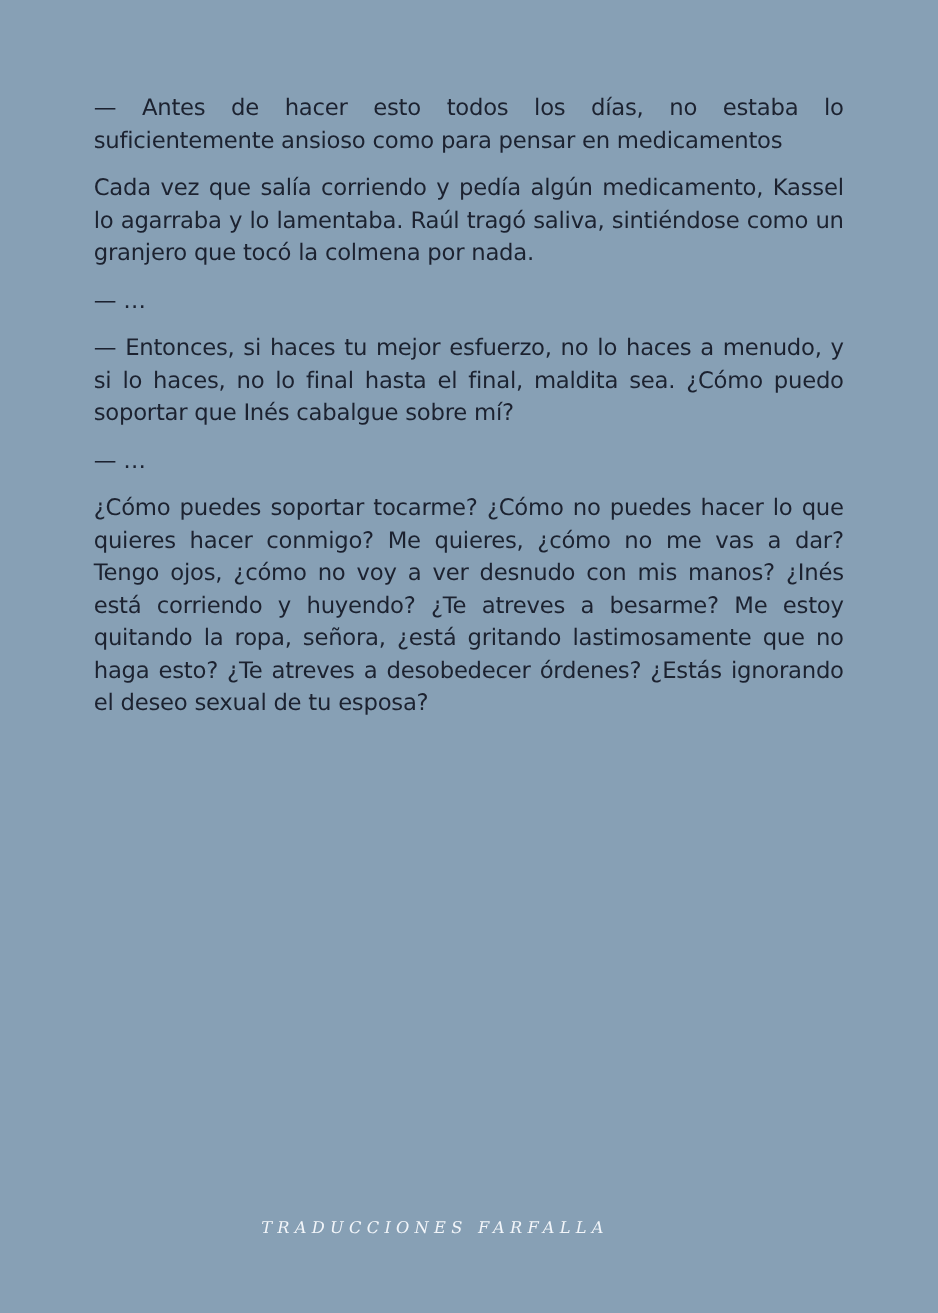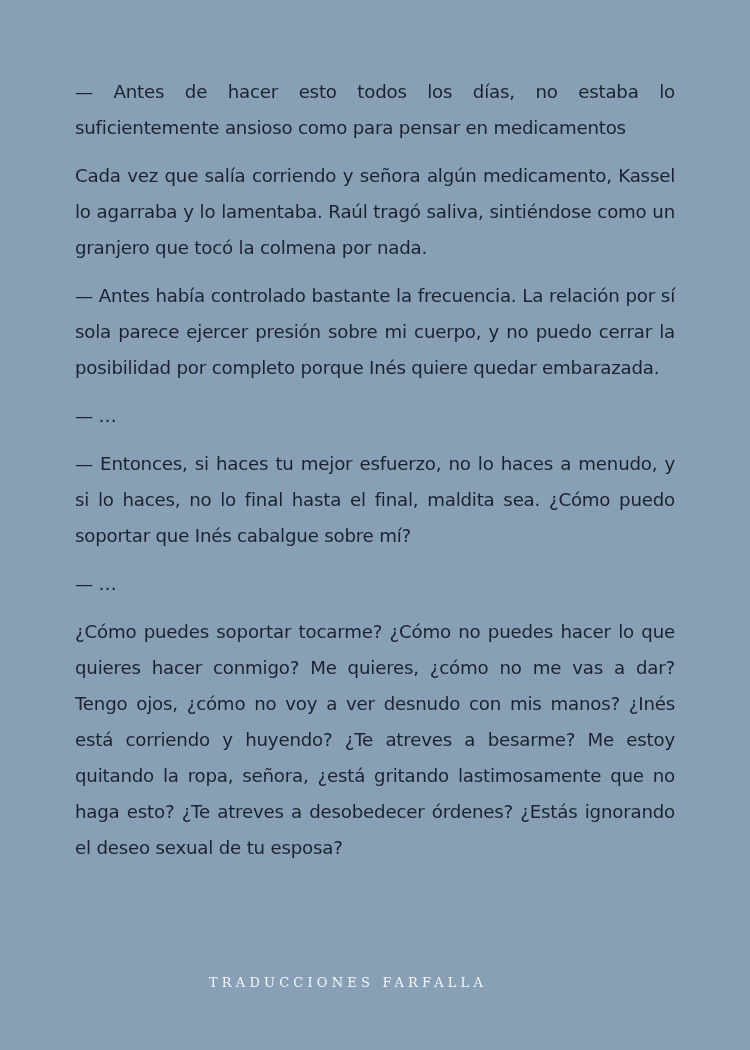--- a/index.html
+++ b/index.html
@@ -14,49 +14,49 @@
       overflow: hidden;
     }
     .page {
       position: absolute;
       left: 75px;
       top: 74px;
       width: 600px;
       color: #1c2230;
       font-family: "DejaVu Sans", sans-serif;
       font-size: 18.2px;
-      line-height: 36px;
+      line-height: 26px;
       letter-spacing: -0.2px;
     }
     .para {
       margin: 0 0 12px 0;
       text-align: justify;
       word-spacing: 0px;
     }
     .para.short {
       text-align: left;
     }
     .footer {
       position: absolute;
       top: 975px;
       left: 0;
       width: 696px;
       text-align: center;
       font-family: "DejaVu Serif", serif;
       font-size: 13px;
       letter-spacing: 4.2px;
       color: #f3f6fa;
+      font-style: italic;
     }
   </style>
 </head>
 <body>
 
 <div class="page">
   <p class="para">— Antes de hacer esto todos los días, no estaba lo suficientemente ansioso como para pensar en medicamentos</p>
-  <p class="para">Cada vez que salía corriendo y señora algún medicamento, Kassel lo agarraba y lo lamentaba. Raúl tragó saliva, sintiéndose como un granjero que tocó la colmena por nada.</p>
-  <p class="para">— Antes había controlado bastante la frecuencia. La relación por sí sola parece ejercer presión sobre mi cuerpo, y no puedo cerrar la posibilidad por completo porque Inés quiere quedar embarazada.</p>
+  <p class="para">Cada vez que salía corriendo y pedía algún medicamento, Kassel lo agarraba y lo lamentaba. Raúl tragó saliva, sintiéndose como un granjero que tocó la colmena por nada.</p>
   <p class="para short">— …</p>
   <p class="para">— Entonces, si haces tu mejor esfuerzo, no lo haces a menudo, y si lo haces, no lo final hasta el final, maldita sea. ¿Cómo puedo soportar que Inés cabalgue sobre mí?</p>
   <p class="para short">— …</p>
   <p class="para">¿Cómo puedes soportar tocarme? ¿Cómo no puedes hacer lo que quieres hacer conmigo? Me quieres, ¿cómo no me vas a dar? Tengo ojos, ¿cómo no voy a ver desnudo con mis manos? ¿Inés está corriendo y huyendo? ¿Te atreves a besarme? Me estoy quitando la ropa, señora, ¿está gritando lastimosamente que no haga esto? ¿Te atreves a desobedecer órdenes? ¿Estás ignorando el deseo sexual de tu esposa?</p>
 </div>
 
 <div class="footer">TRADUCCIONES FARFALLA</div>
 
 </body></html>

